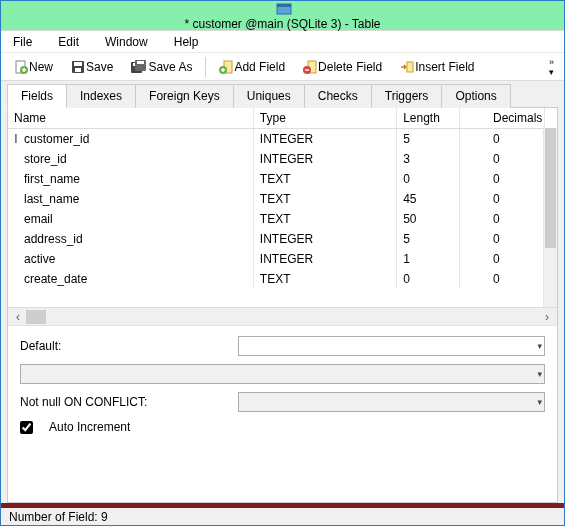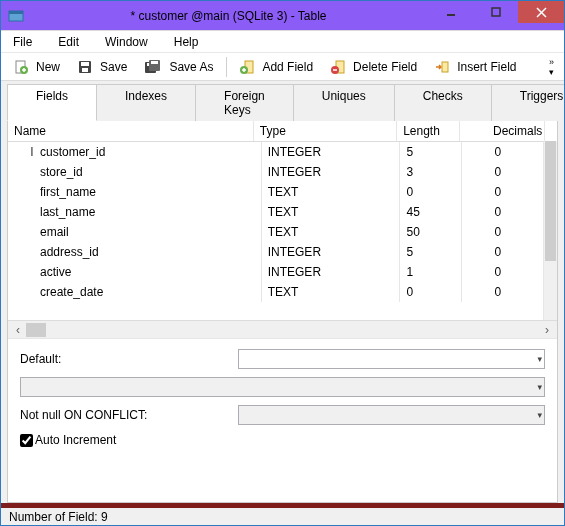--- a/index.html
+++ b/index.html
@@ -1,61 +1,61 @@
 <!DOCTYPE html>
 <html><head>
 <meta charset="utf-8">
 <style>
 * { box-sizing: border-box; margin: 0; padding: 0; font-family: "Segoe UI", Tahoma, sans-serif; font-size: 12px; }
 body { width: 565px; height: 526px; border: 1px solid #2e7ac0; background: #f0f0f0; display: flex; flex-direction: column; overflow: hidden; }
 
-.titlebar { height: 30px; background: #8b5cf6; display: flex; align-items: center; border-bottom: 1px solid #d9d9d9; }
+.titlebar { height: 30px; background: #86efac; display: flex; align-items: center; border-bottom: 1px solid #d9d9d9; flex-direction: column; }
 .titlebar .icon { width: 28px; padding-left:7px; }
 .titlebar .title { flex: 1; text-align: center; color: #000; font-size: 12px; }
 .winbtns { display: flex; height: 100%; }
 .winbtn { width: 45px; height: 22px; display: flex; align-items: center; justify-content: center; color: #555; }
 .winbtn.close { background: #c75050; color: #fff; width: 46px; }
 
 .menubar { height: 22px; background: #fff; display: flex; align-items: center; padding: 0 6px; gap: 14px; border-bottom:1px solid #e8e8e8; }
 .menubar span { padding: 2px 6px; }
 
 .toolbar { height: 28px; background: #fff; display: flex; align-items: center; padding: 2px 6px; gap: 4px; border-bottom: 1px solid #dcdcdc; }
-.tbtn { display: flex; align-items: center; gap: 8px; padding: 2px 6px; border: 1px solid transparent; }
+.tbtn { display: flex; align-items: center; gap: 1px; padding: 2px 6px; border: 1px solid transparent; }
 .tsep { width: 1px; height: 20px; background: #d0d0d0; margin: 0 2px; }
 .tchev { margin-left: auto; padding: 0 4px; font-size:9px; }
 
 .tabstrip { display: flex; padding: 2px 6px 0 6px; background: #f0f0f0; }
-.tab { padding: 4px 28px; background: #f0f0f0; border: 1px solid #ccc; border-bottom: none; margin-right: -1px; position: relative; top:1px; }
+.tab { padding: 4px 13px; background: #f0f0f0; border: 1px solid #ccc; border-bottom: none; margin-right: -1px; position: relative; top:1px; }
 .tab.active { background: #fff; border-bottom: 1px solid #fff; z-index: 2; }
 .tabcontent { background: #fff; border: 1px solid #ccc; margin: 0 6px; flex:1; display:flex; flex-direction:column; min-height:0; }
 
 .grid { flex:0 0 auto; }
 .ghead { display: flex; align-items: stretch; border-bottom: 1px solid #dcdcdc; }
 .ghead div, .grow div { padding: 3px 6px; border-right: 1px solid #e6e6e6; overflow:hidden; white-space:nowrap; }
 .col-n { width: 256px; }
 .col-t { width: 149px; }
 .col-l { width: 65px; }
 .col-d { width: 60px; margin-left: 27px; }
 .col-s { width: 12px; border-right:none !important; }
 .ghead div { background: #fff; font-weight: normal; }
-.grow { display: flex; padding-left: 16px; }
+.grow { display: flex; }
 .gbody { }
 .marker { width:12px; display:inline-flex; justify-content:center; color:#333; margin-right:2px; margin-left:-4px;}
 .hscroll { height: 18px; background:#f0f0f0; border-top:1px solid #dcdcdc; display:flex; align-items:center; justify-content:space-between; padding:0 2px;}
 .hscroll .arrow { width:16px; height:16px; display:flex; align-items:center; justify-content:center; color:#606060;}
 .hscroll .track { flex:1; height:16px; position:relative; }
 .hscroll .thumb { position:absolute; left:0; top:1px; width:20px; height:14px; background:#cdcdcd; }
 
 .form { padding: 10px 12px 6px 12px; background:#fff; border-top:1px solid #e6e6e6; }
 .formrow { display:flex; align-items:center; margin-bottom:8px; }
 .formrow label { width: 218px; }
 .formrow .ctl { flex:1; height:20px; border:1px solid #abadb3; background:#fff; display:flex; align-items:center; justify-content:flex-end; padding:0 2px; }
 .formrow .ctl.disabled { background:#f0f0f0; }
 .formrow .ctl .arrow { color:#444; font-size:9px; }
-.checkrow { display:flex; align-items:center; gap:2px; margin-top:4px; }
+.checkrow { display:flex; align-items:center; gap:16px; margin-top:4px; }
 .checkrow input { accent-color: #000; }
 
 .statusbar { height: 22px; border-top: 5px solid #7f1d1d; background:#f0f0f0; display:flex; align-items:center; padding:0 8px; }
 .spacer { flex:1 1 auto; }
 
 .vsb { position:absolute; right:0; top:20px; width:14px; bottom:18px; background:#f0f0f0; border-left:1px solid #e6e6e6; }
 .vsb .thumb { position:absolute; left:1px; right:1px; top:0; height:120px; background:#cdcdcd; }
 
 .grid-hold { position:relative; }
 

